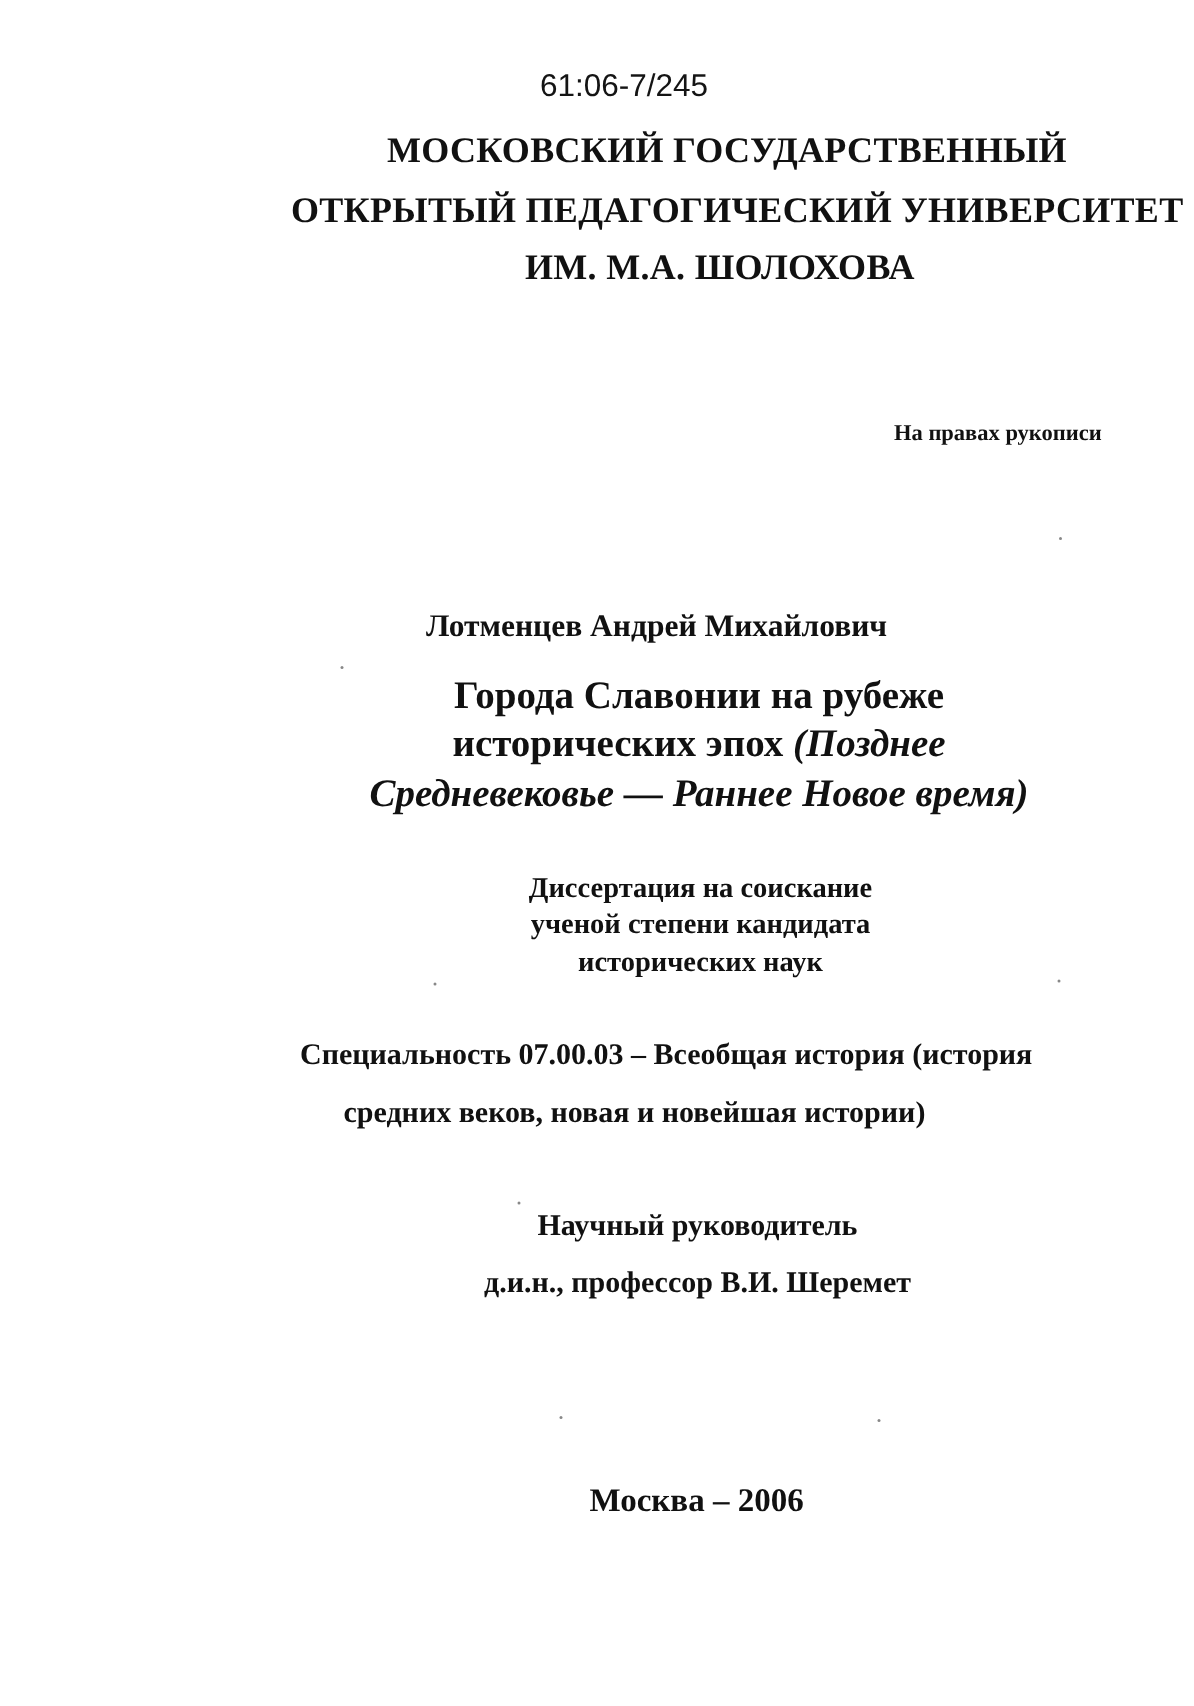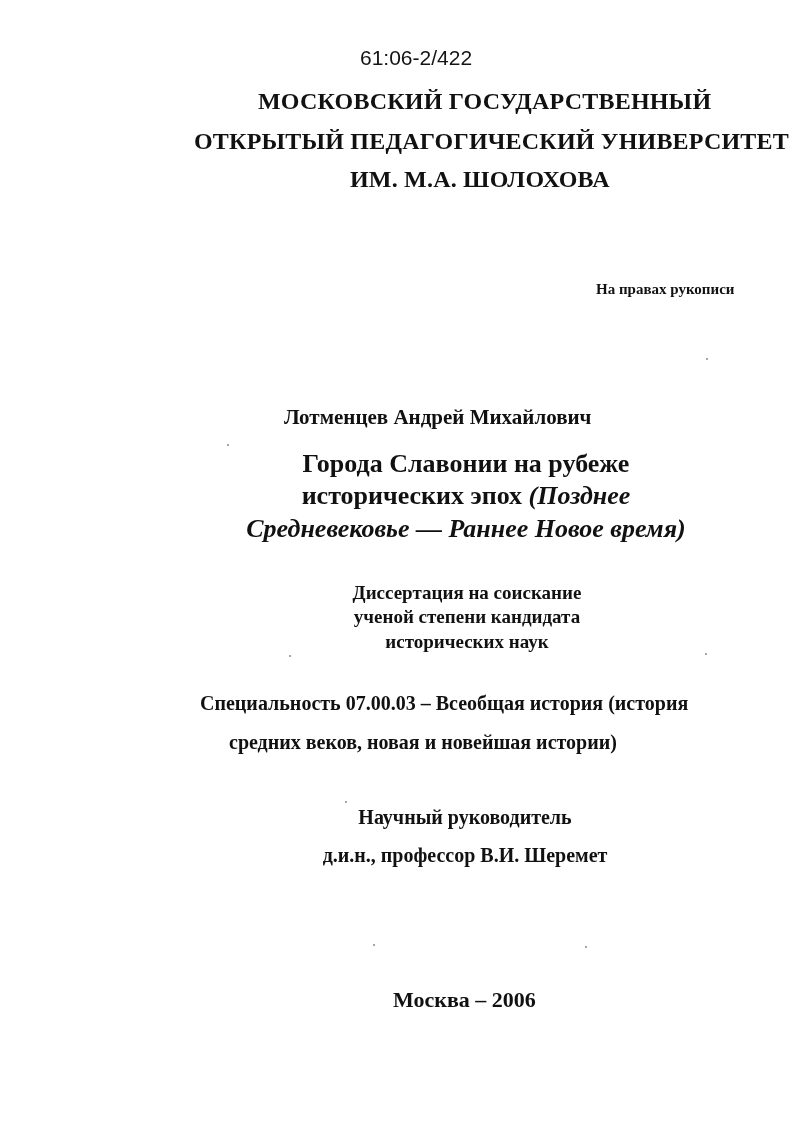--- a/index.html
+++ b/index.html
@@ -103,21 +103,21 @@
       height: 2px;
       background: #888888;
       border-radius: 1px;
     }
   </style>
 </head>
 <body>
 
 <div>
 
-  <div class="abs code">61:06-2/422</div>
+  <div class="abs code">61:06-7/245</div>
 
   <div class="abs univ univ1">МОСКОВСКИЙ ГОСУДАРСТВЕННЫЙ</div>
   <div class="abs univ univ2">ОТКРЫТЫЙ ПЕДАГОГИЧЕСКИЙ УНИВЕРСИТЕТ</div>
   <div class="abs univ univ3">ИМ. М.А. ШОЛОХОВА</div>
 
   <div class="abs rights">На правах рукописи</div>
 
   <div class="abs author">Лотменцев Андрей Михайлович</div>
 
   <div class="abs title title1">Города Славонии на рубеже</div>

